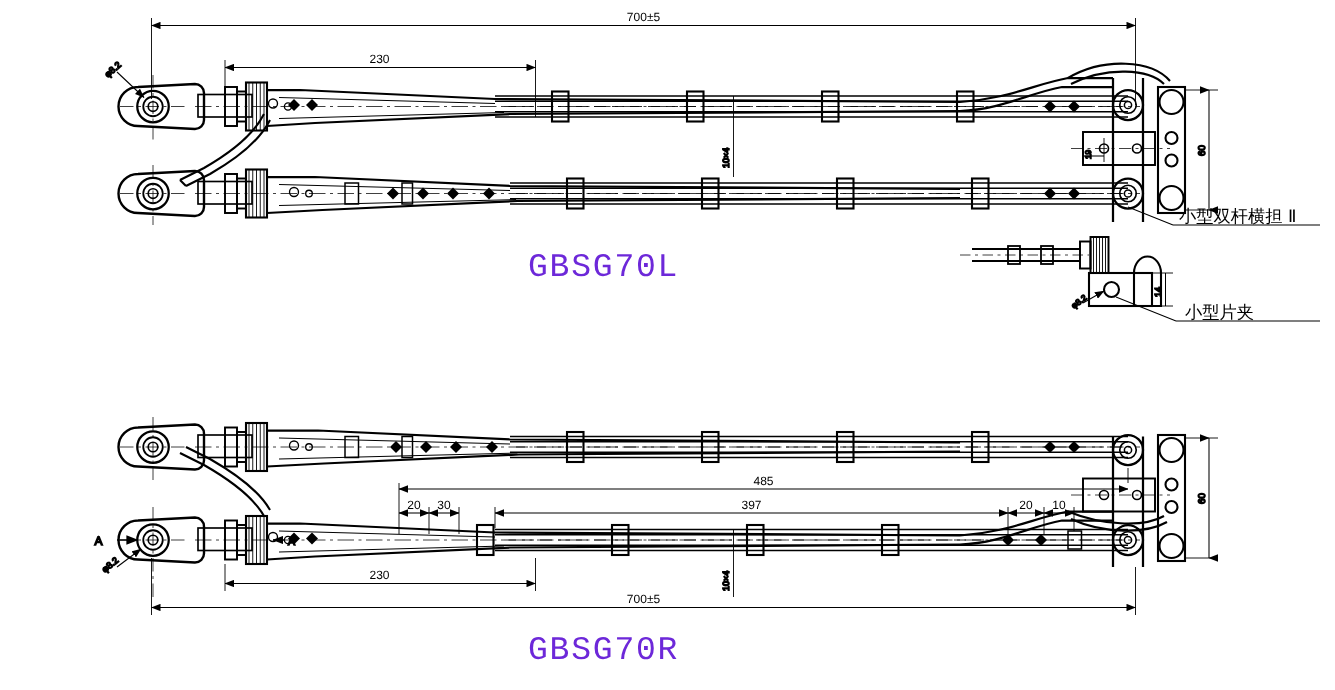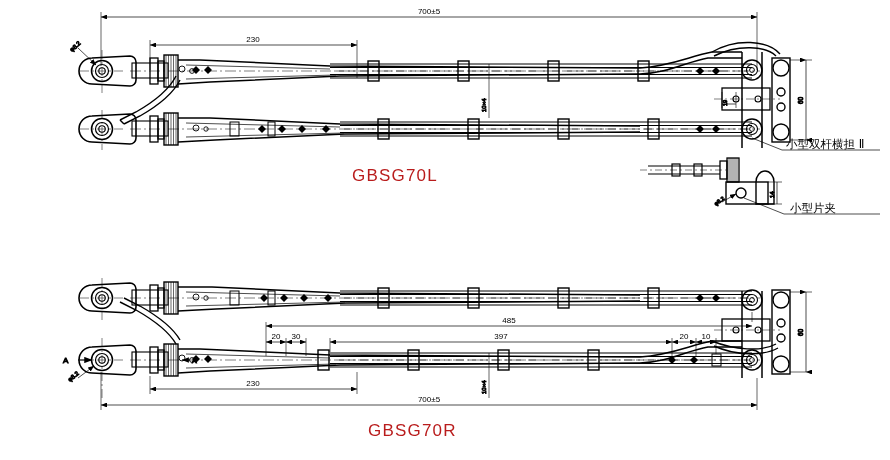--- a/index.html
+++ b/index.html
@@ -21,28 +21,28 @@
     background: #ffffff;
   }
   #sheet svg {
     position: absolute;
     top: 0;
     left: 0;
     display: block;
   }
   .model-label {
     position: absolute;
-    font-family: Liberation Sans, sans-serif;
-    font-size: 17px;
+    font-family: Liberation Mono, monospace;
+    font-size: 22px;
     letter-spacing: 1.2px;
-    color: #b91c1c;
+    color: #6d28d9;
     white-space: nowrap;
   }
   #label-gbsg70l { left: 352px; top: 166px; }
-  #label-gbsg70r { left: 368px; top: 421px; }
+  #label-gbsg70r { left: 352px; top: 421px; }
 </style>
 </head>
 <body>
 
 <div id="sheet">
 
   <svg width="890" height="460" viewBox="0 0 890 460">
     <defs>
       <marker id="arrRt" markerWidth="9" markerHeight="7" refX="8.6" refY="3.5" orient="auto">
         <path d="M0,0 L9,3.5 L0,7 z" fill="#000"></path>

